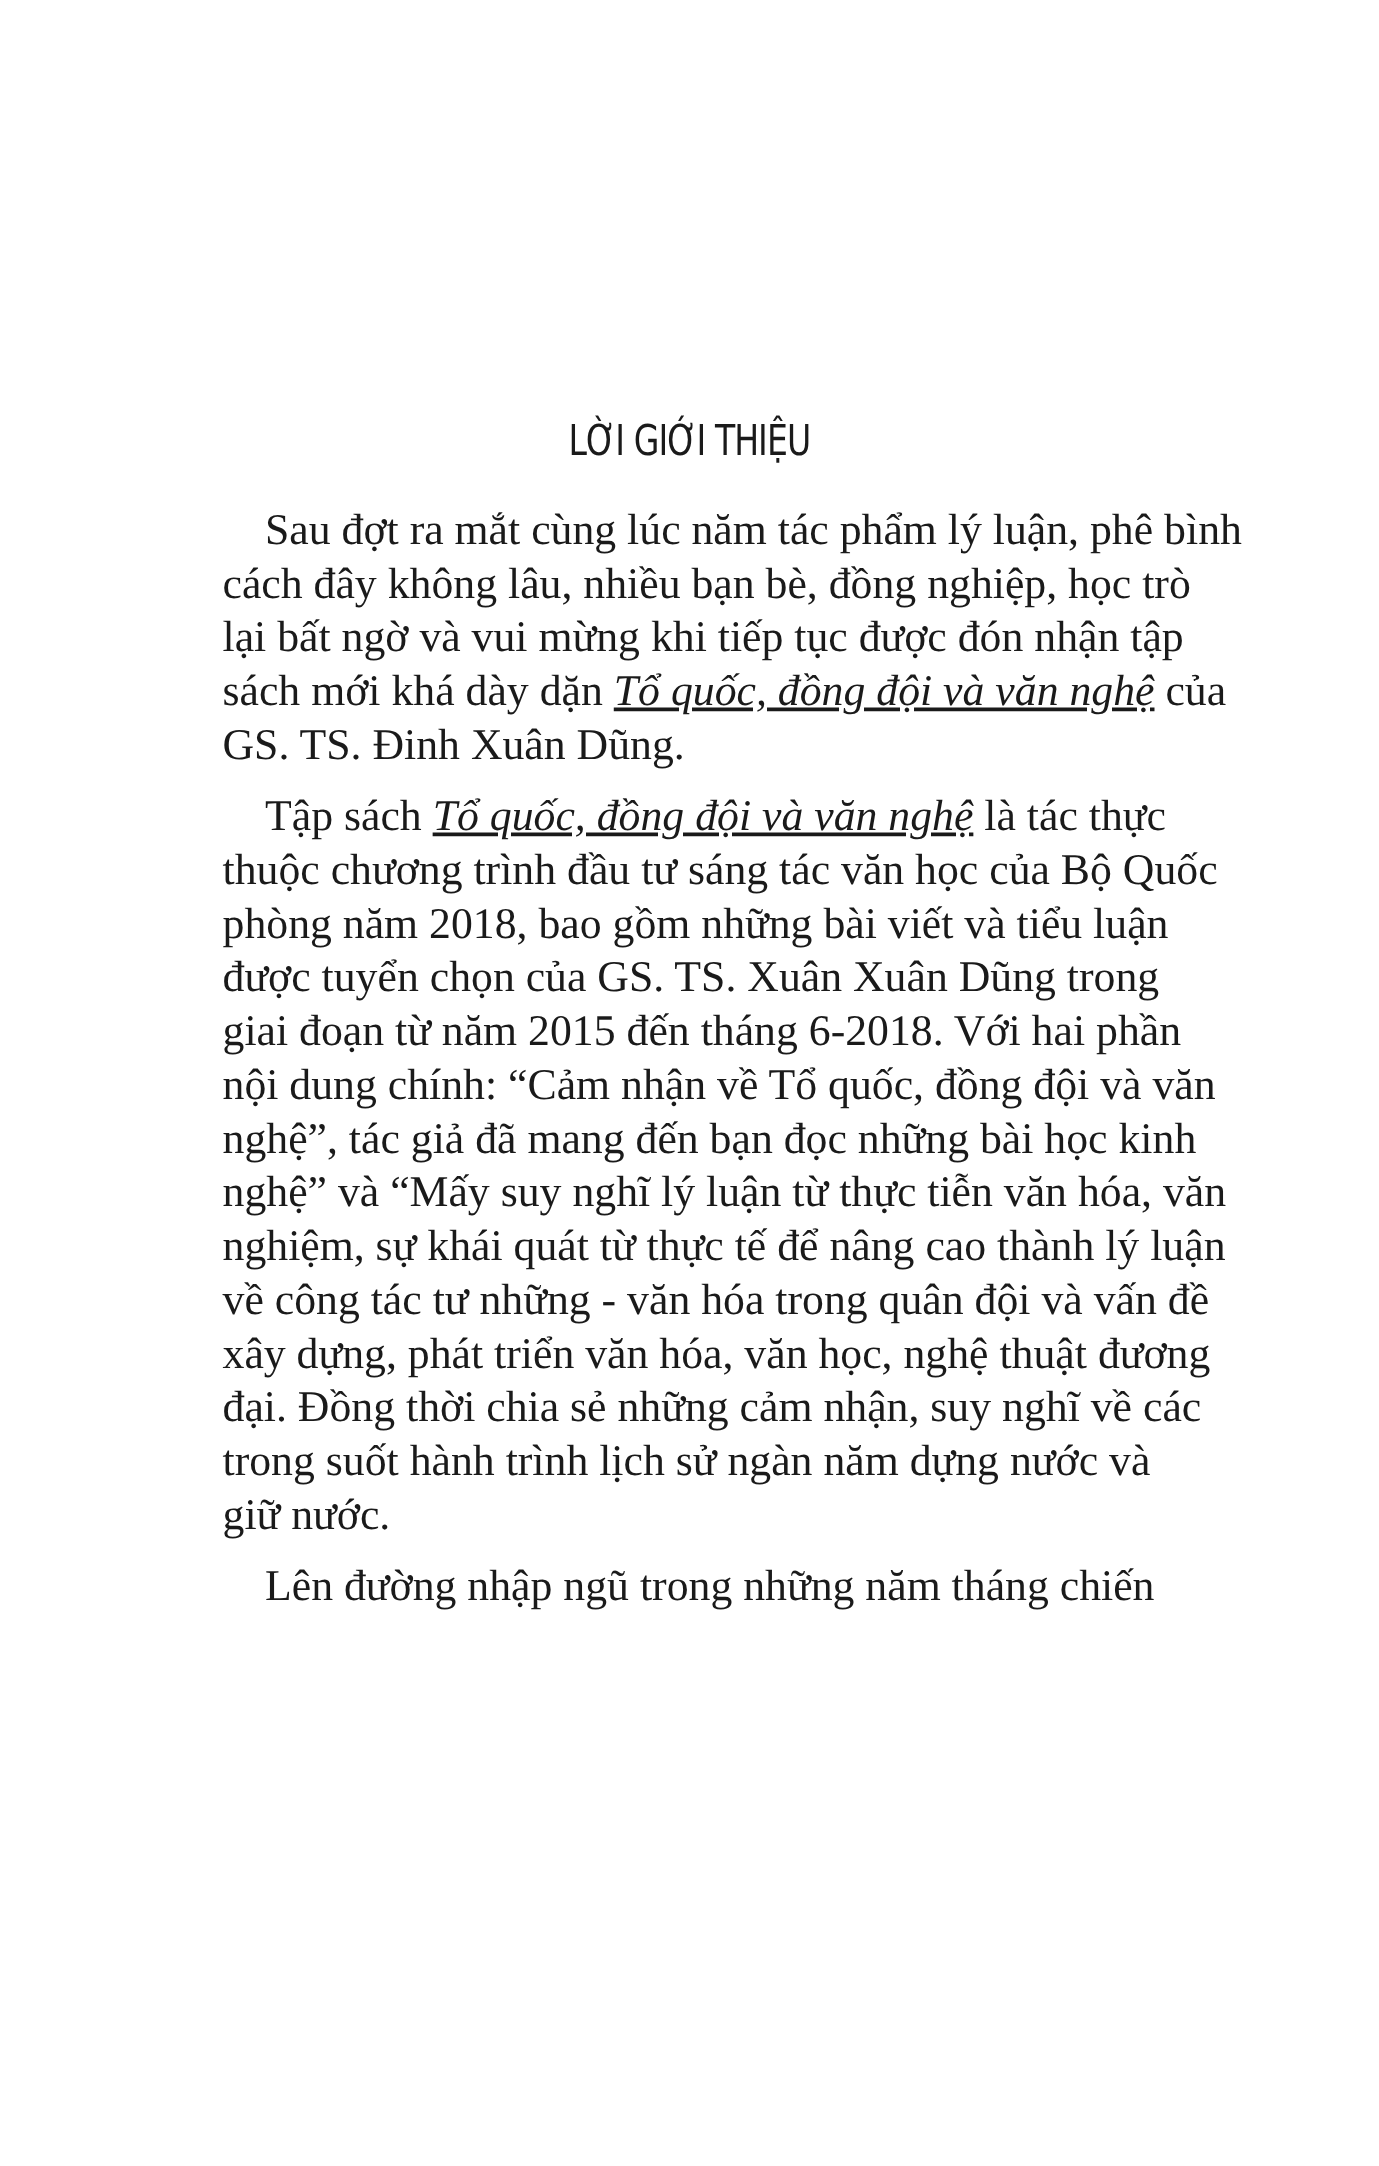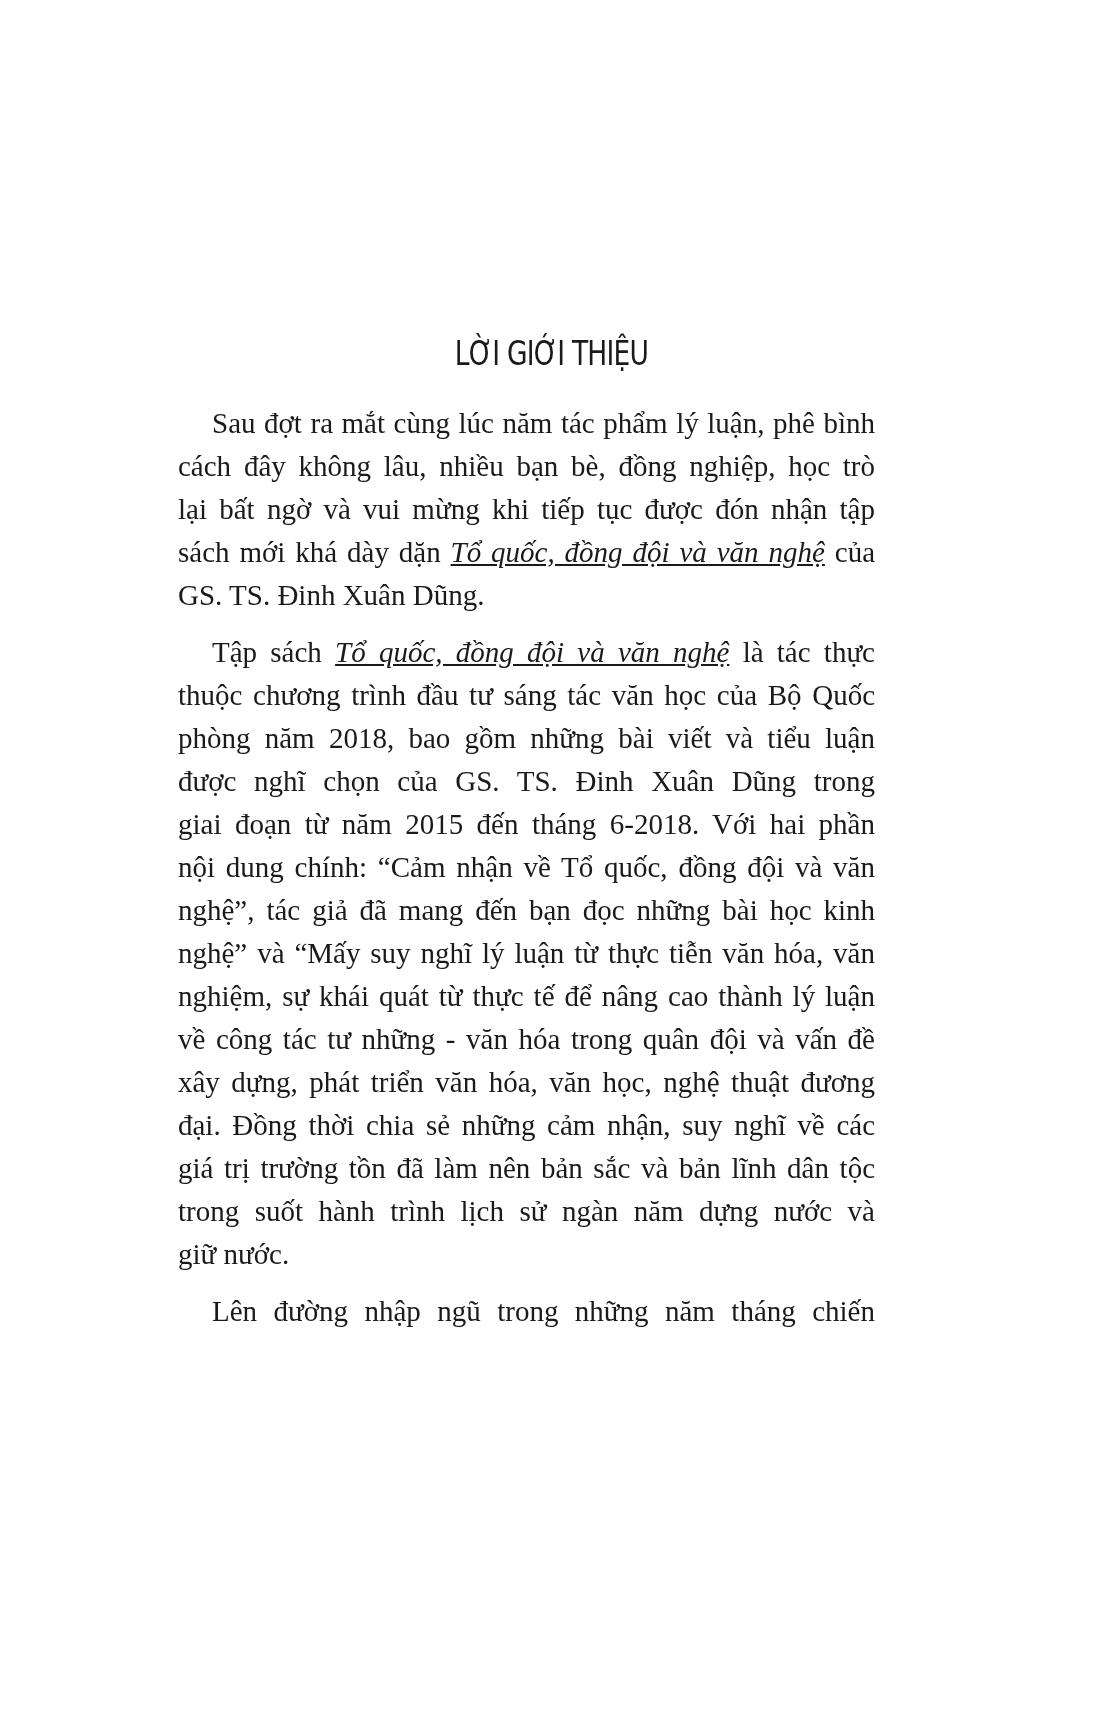--- a/index.html
+++ b/index.html
@@ -34,21 +34,21 @@
       transform: scaleX(0.78);
       transform-origin: center;
       color: #1a1a1a;
       font-weight: normal;
     }
     .body-text {
       position: absolute;
       left: 178px;
       top: 402px;
       width: 697px;
-      font-size: 29px;
+      font-size: 35px;
     }
     .para {
       margin: 0 0 14px 0;
     }
     .line {
       display: block;
       height: 43px;
       line-height: 43px;
       white-space: nowrap;
       text-align: justify;
@@ -78,30 +78,29 @@
       <span class="line"><span>cách đây không lâu, nhiều bạn bè, đồng nghiệp, học trò</span></span>
       <span class="line"><span>lại bất ngờ và vui mừng khi tiếp tục được đón nhận tập</span></span>
       <span class="line"><span>sách mới khá dày dặn </span><span class="it">Tổ quốc, đồng đội và văn nghệ</span><span> của</span></span>
       <span class="line last"><span>GS. TS. Đinh Xuân Dũng.</span></span>
     </p>
 
     <p class="para">
       <span class="line indent"><span>Tập sách </span><span class="it">Tổ quốc, đồng đội và văn nghệ</span><span> là tác thực</span></span>
       <span class="line"><span>thuộc chương trình đầu tư sáng tác văn học của Bộ Quốc</span></span>
       <span class="line"><span>phòng năm 2018, bao gồm những bài viết và tiểu luận</span></span>
-      <span class="line"><span>được nghĩ chọn của GS. TS. Đinh Xuân Dũng trong</span></span>
+      <span class="line"><span>được tuyển chọn của GS. TS. Xuân Xuân Dũng trong</span></span>
       <span class="line"><span>giai đoạn từ năm 2015 đến tháng 6-2018. Với hai phần</span></span>
       <span class="line"><span>nội dung chính: “Cảm nhận về Tổ quốc, đồng đội và văn</span></span>
       <span class="line"><span>nghệ”, tác giả đã mang đến bạn đọc những bài học kinh</span></span>
       <span class="line"><span>nghệ” và “Mấy suy nghĩ lý luận từ thực tiễn văn hóa, văn</span></span>
       <span class="line"><span>nghiệm, sự khái quát từ thực tế để nâng cao thành lý luận</span></span>
       <span class="line"><span>về công tác tư những - văn hóa trong quân đội và vấn đề</span></span>
       <span class="line"><span>xây dựng, phát triển văn hóa, văn học, nghệ thuật đương</span></span>
       <span class="line"><span>đại. Đồng thời chia sẻ những cảm nhận, suy nghĩ về các</span></span>
-      <span class="line"><span>giá trị trường tồn đã làm nên bản sắc và bản lĩnh dân tộc</span></span>
       <span class="line"><span>trong suốt hành trình lịch sử ngàn năm dựng nước và</span></span>
       <span class="line last"><span>giữ nước.</span></span>
     </p>
 
     <p class="para">
       <span class="line indent"><span>Lên đường nhập ngũ trong những năm tháng chiến</span></span>
     </p>
 
   </div>
 </div>

